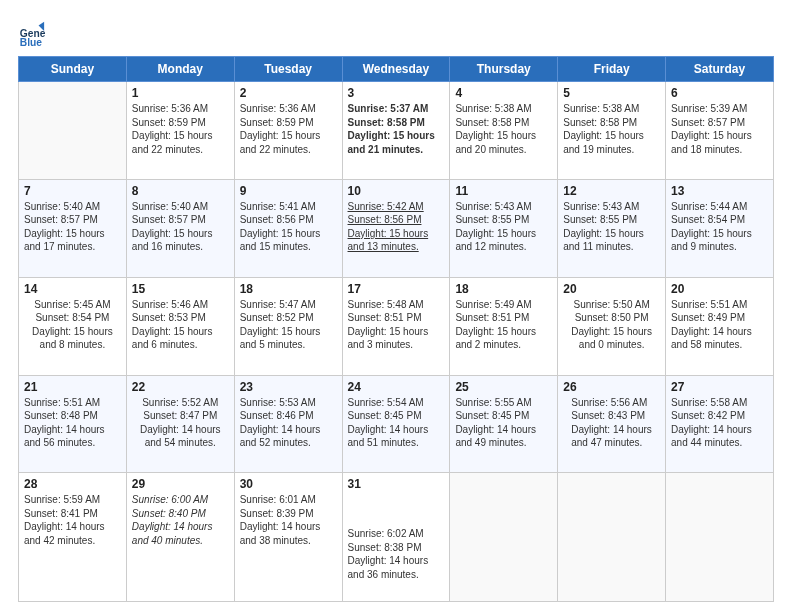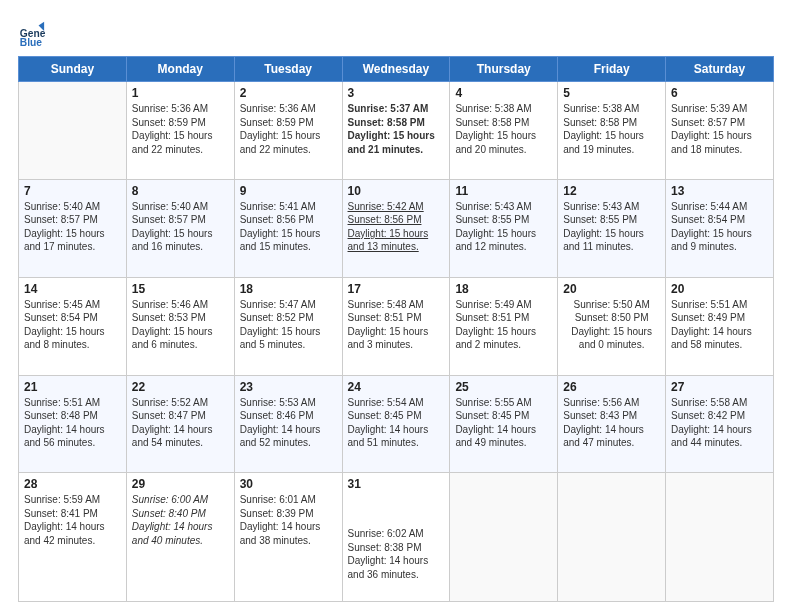--- a/index.html
+++ b/index.html
@@ -215,21 +215,21 @@
             <span class="day-num">13</span>
             <div class="day-info" style="white-space: pre-line;">Sunrise: 5:44 AM
 Sunset: 8:54 PM
 Daylight: 15 hours
 and 9 minutes.</div>
           </td>
         </tr>
         <tr>
           <td>
             <span class="day-num">14</span>
-            <div class="day-info" style="white-space: pre-line;">Sunrise: 5:45 AM
+            <div class="day-info" style="white-space: pre-line; text-align: center;">Sunrise: 5:45 AM
 Sunset: 8:54 PM
 Daylight: 15 hours
 and 8 minutes.</div>
           </td>
           <td>
             <span class="day-num">15</span>
             <div class="day-info" style="white-space: pre-line;">Sunrise: 5:46 AM
 Sunset: 8:53 PM
 Daylight: 15 hours
 and 6 minutes.</div>
@@ -273,21 +273,21 @@
         <tr>
           <td>
             <span class="day-num">21</span>
             <div class="day-info" style="white-space: pre-line;">Sunrise: 5:51 AM
 Sunset: 8:48 PM
 Daylight: 14 hours
 and 56 minutes.</div>
           </td>
           <td>
             <span class="day-num">22</span>
-            <div class="day-info" style="white-space: pre-line;">Sunrise: 5:52 AM
+            <div class="day-info" style="white-space: pre-line; text-align: center;">Sunrise: 5:52 AM
 Sunset: 8:47 PM
 Daylight: 14 hours
 and 54 minutes.</div>
           </td>
           <td>
             <span class="day-num">23</span>
             <div class="day-info" style="white-space: pre-line;">Sunrise: 5:53 AM
 Sunset: 8:46 PM
 Daylight: 14 hours
 and 52 minutes.</div>
@@ -301,21 +301,21 @@
           </td>
           <td>
             <span class="day-num">25</span>
             <div class="day-info" style="white-space: pre-line;">Sunrise: 5:55 AM
 Sunset: 8:45 PM
 Daylight: 14 hours
 and 49 minutes.</div>
           </td>
           <td>
             <span class="day-num">26</span>
-            <div class="day-info" style="white-space: pre-line;">Sunrise: 5:56 AM
+            <div class="day-info" style="white-space: pre-line; margin-left: 8px;">Sunrise: 5:56 AM
 Sunset: 8:43 PM
 Daylight: 14 hours
 and 47 minutes.</div>
           </td>
           <td>
             <span class="day-num">27</span>
             <div class="day-info" style="white-space: pre-line;">Sunrise: 5:58 AM
 Sunset: 8:42 PM
 Daylight: 14 hours
 and 44 minutes.</div>

